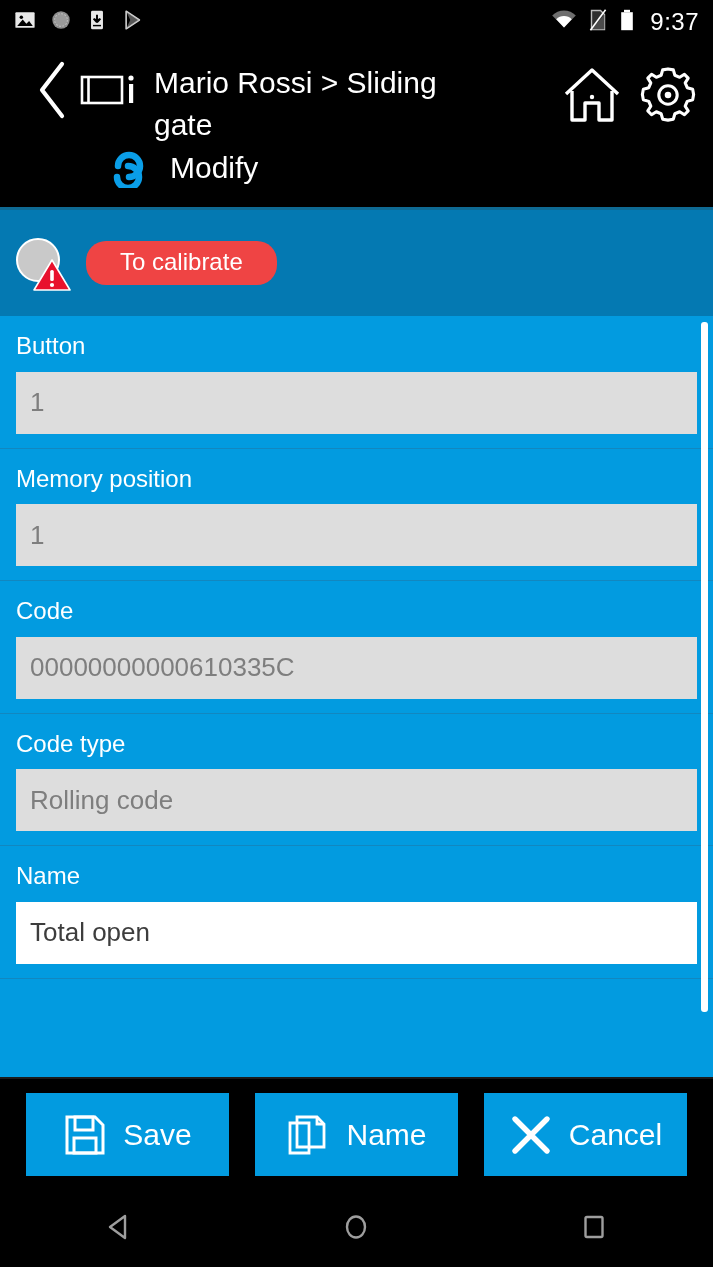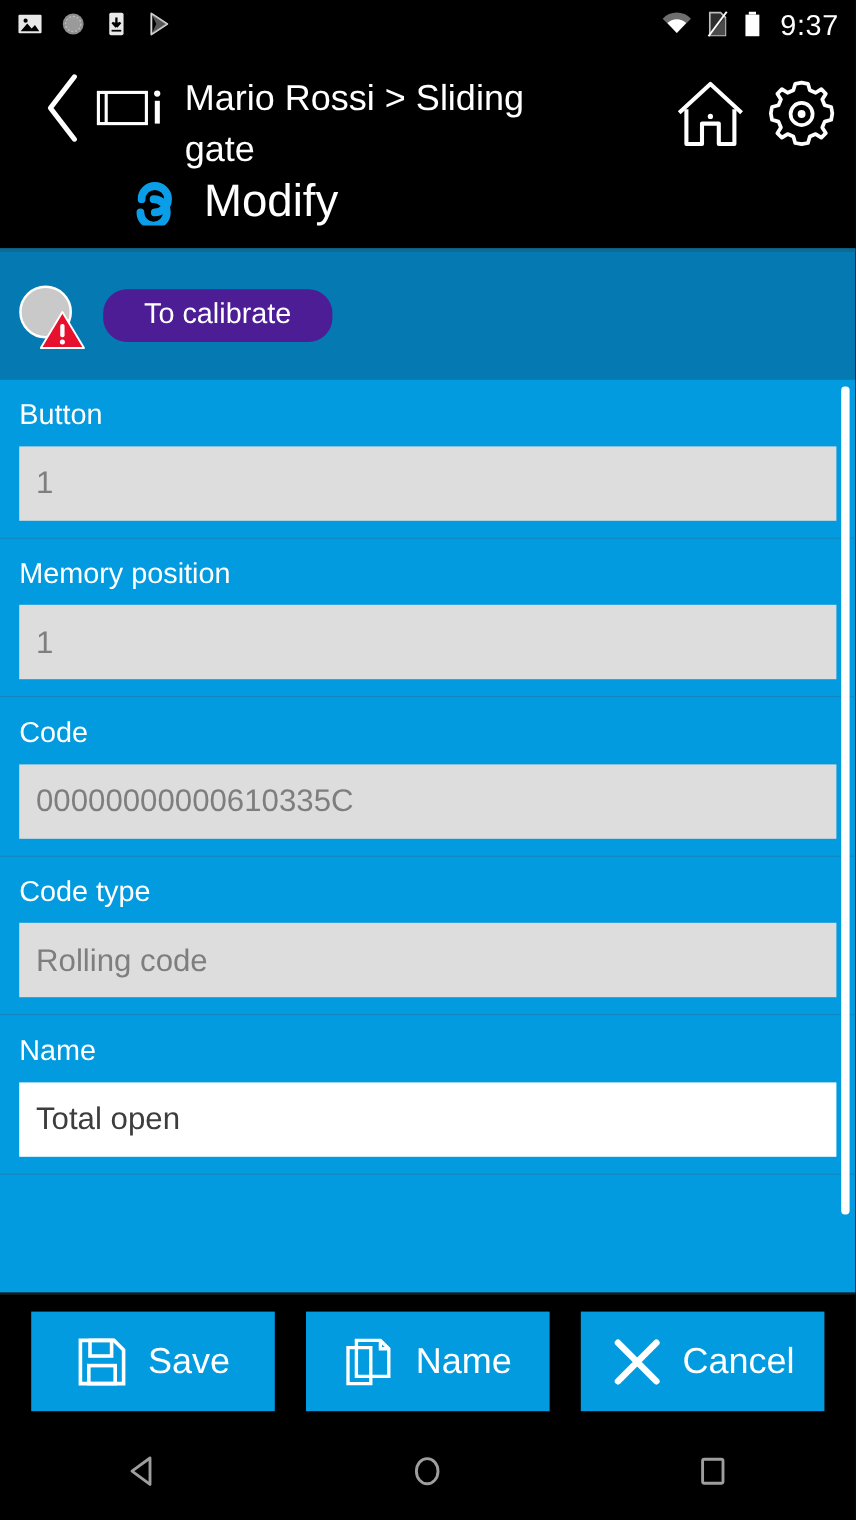--- a/index.html
+++ b/index.html
@@ -65,42 +65,42 @@
     padding-top:10px;
   }
   .hdr-act { width:62px; height:62px; display:flex; align-items:center; justify-content:center; }
   .subrow {
     display:flex; align-items:center;
     margin-top:-2px;
     padding-left:66px;
   }
   .cycle-ico { width:62px; height:48px; display:flex; align-items:center; justify-content:center; }
   .sub-label {
-    color:#fff; font-size:38px; margin-left:16px; line-height:1;
+    color:#fff; font-size:30px; margin-left:16px; line-height:1;
   }
 
   
   .status-strip {
     flex:0 0 109px;
     background:#0479b2;
     border-top:3px solid #0e6a93;
     display:flex; align-items:center;
     padding:0 16px;
     position:relative;
   }
   .avatar-wrap { position:relative; width:50px; height:50px; flex:0 0 50px; }
   .avatar {
     width:44px; height:44px; border-radius:50%;
     background:#c9c9c9; border:2.5px solid #ffffff;
     position:absolute; left:0; top:0;
   }
   .warn-tri { position:absolute; left:17px; top:20px; }
   .pill {
     margin-left:20px;
-    background:#4c1d95;
+    background:#ef4444;
     color:#ffffff;
     font-size:24px;
     border-radius:20px;
     padding:9px 34px 11px 34px;
     line-height:1;
   }
 
   
   .form-area {
     flex:1 1 auto;

